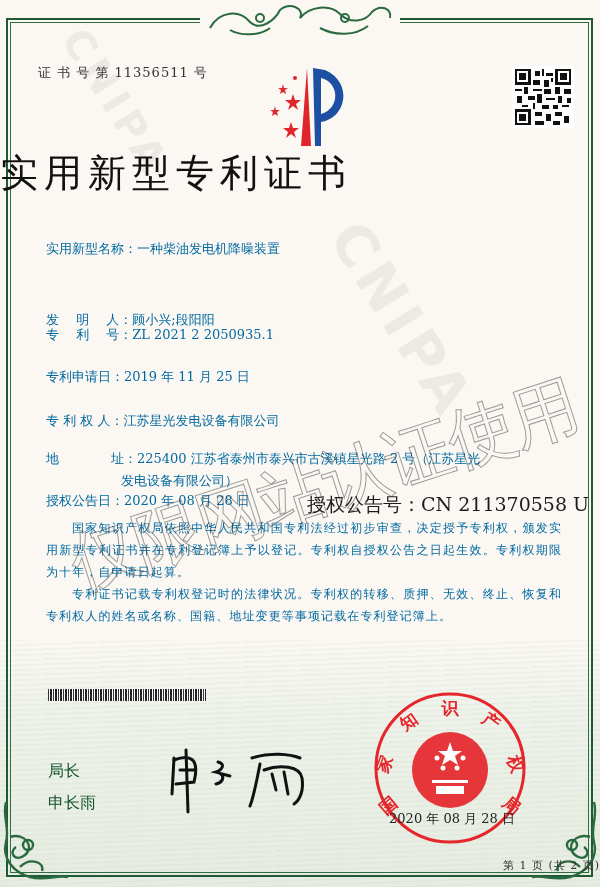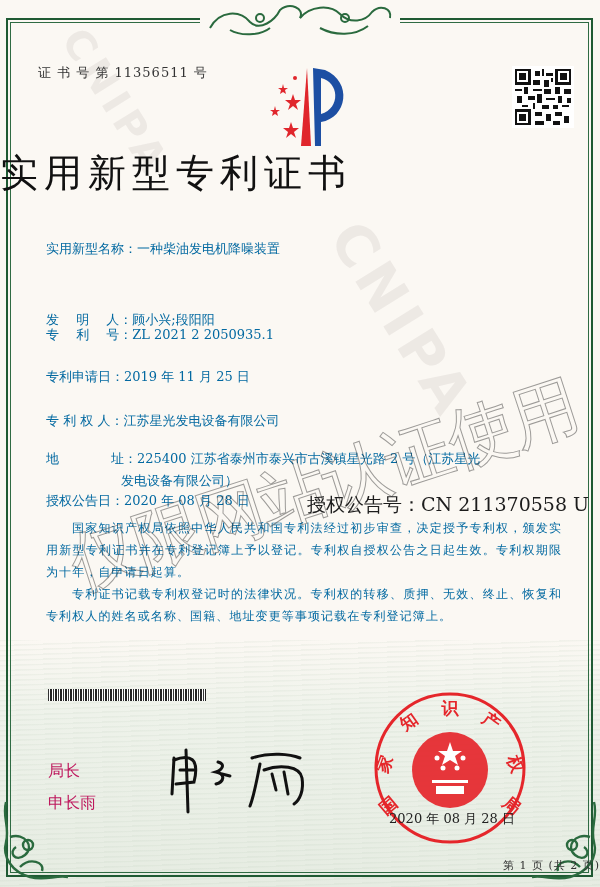--- a/index.html
+++ b/index.html
@@ -70,21 +70,21 @@
   .watermark-hand {
     position:absolute; left:60px; top:440px; font-size:68px; color:rgba(40,40,40,0.18);
     transform:rotate(-18deg); font-family:"DejaVu Sans",sans-serif; letter-spacing:-2px;
     -webkit-text-stroke:1px rgba(40,40,40,0.45); color:transparent;
   }
 
   .barcode {
     position:absolute; left:48px; top:689px; width:158px; height:12px;
     background:repeating-linear-gradient(90deg,#333 0px,#333 1px,#fff 1px,#fff 2px,#222 2px,#222 4px,#fff 4px,#fff 5px);
   }
-  .director { position:absolute; left:48px; top:755px; font-size:16px; line-height:32px; font-family:"DejaVu Sans",sans-serif; color:#be185d; }
+  .director { position:absolute; left:48px; top:755px; font-size:16px; line-height:32px; font-family:"DejaVu Sans",sans-serif; color:#14532d; }
   .signature { position:absolute; left:160px; top:744px; width:160px; height:70px; }
   .seal { position:absolute; left:370px; top:688px; width:160px; height:160px; }
   .page-no { position:absolute; left:0; right:0; top:858px; text-align:right; font-size:11px; color:#333; letter-spacing:1px; }
 </style>
 </head>
 <body>
 
 <div class="paper-bottom"></div>
 <div class="frame-outer"></div>
 <div class="frame-inner"></div>

